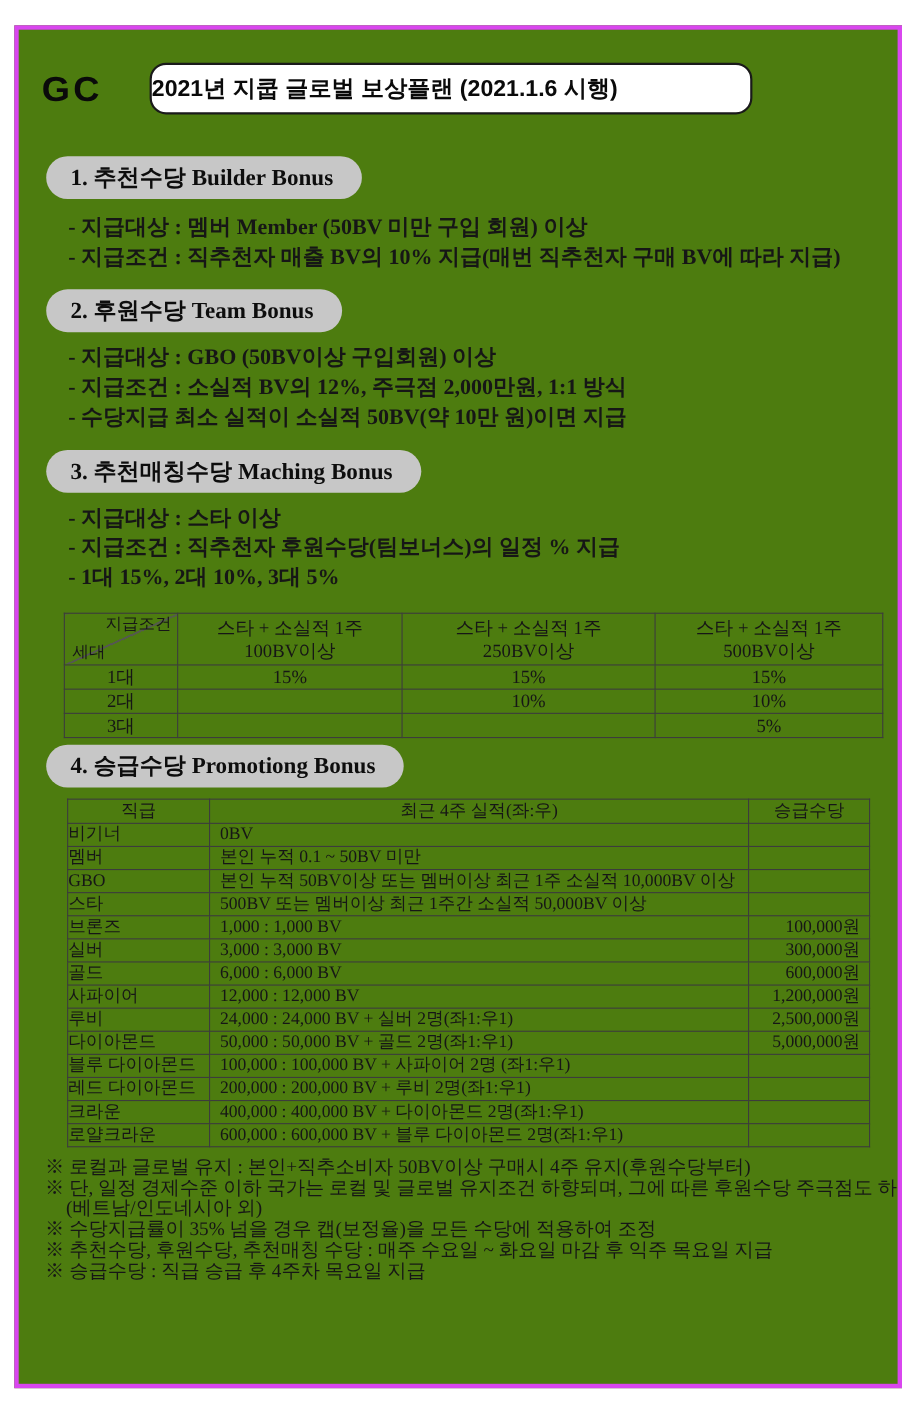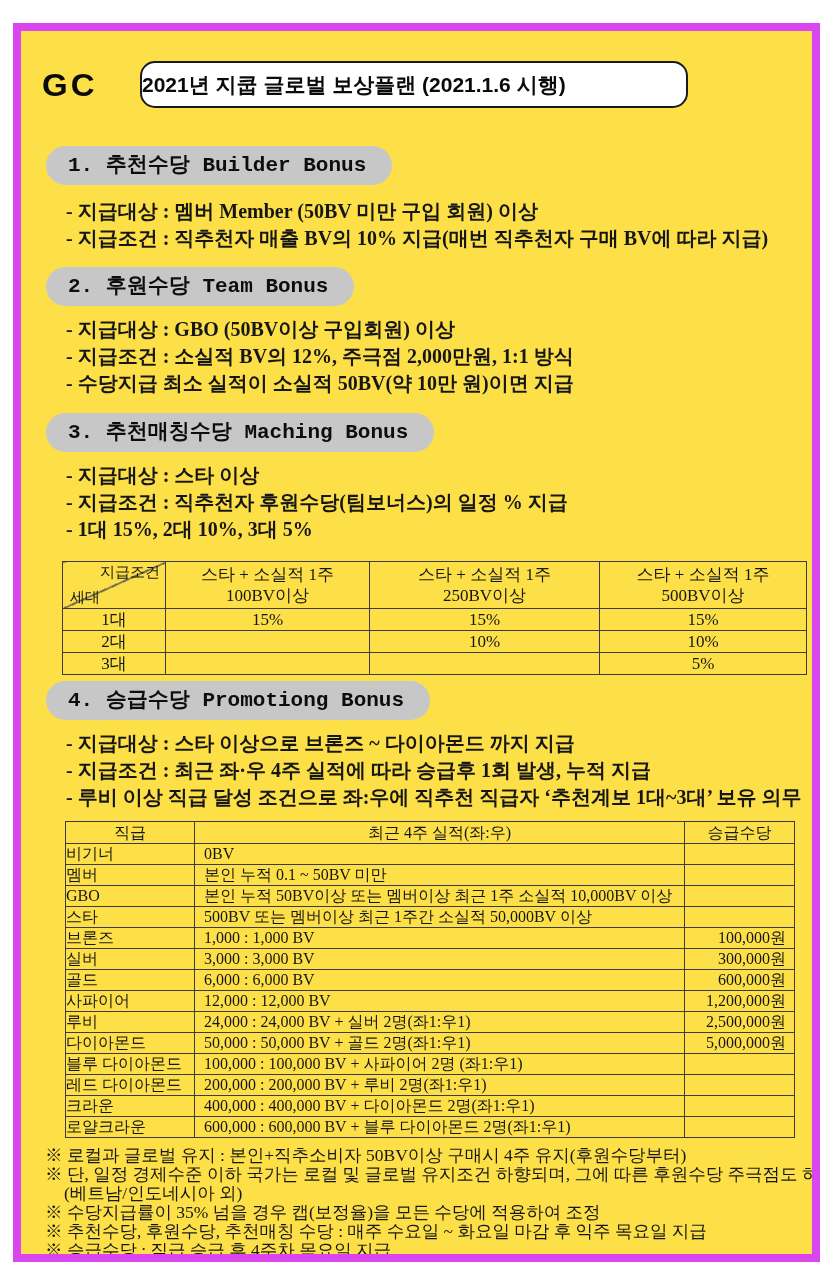--- a/index.html
+++ b/index.html
@@ -3,21 +3,21 @@
 <meta charset="utf-8">
 <style>
   html,body { margin:0; padding:0; }
   body {
     width:831px; height:1274px; background:#ffffff; position:relative;
     font-family:"Liberation Serif", serif; color:#161616;
     -webkit-font-smoothing:antialiased;
   }
   .frame {
     position:absolute; left:13px; top:23px; width:807px; height:1239px;
-    box-sizing:border-box; border:8px solid #d946ef; background:#fde047;
+    box-sizing:border-box; border:4px solid #d946ef; background:#4d7c0f;
     padding:0 14px 0 23px; overflow:hidden;
   }
   
   .header-row { position:relative; margin-top:30px; height:47px; }
   .logo {
     position:absolute; left:-2px; top:0; line-height:47px;
     font-family:"Liberation Sans", sans-serif; font-weight:900;
     font-size:33px; letter-spacing:3px; color:#0a0a0a;
     transform:scaleY(0.96);
   }
@@ -25,21 +25,21 @@
     position:absolute; left:96px; top:0; width:548px; height:47px;
     box-sizing:border-box; border:2px solid #1a1a1a; border-radius:15px;
     text-align:left; line-height:43px;
     font-family:"Liberation Sans", sans-serif; font-weight:bold; font-size:21px;
     color:#0a0a0a; background:#fff;
   }
   
   .pill {
     display:inline-block; margin-left:2px; height:39px; line-height:39px;
     padding:0 26px 0 22px; border-radius:19.5px; background:#c7c7c7;
-    font-family:Liberation Mono, monospace; font-weight:bold; font-size:21px;
+    font-family:Liberation Serif, serif; font-weight:bold; font-size:21px;
     color:#0d0d0d; white-space:nowrap;
   }
   .pill-1 { margin-top:38px; }
   .pill-2 { margin-top:15px; }
   .pill-3 { margin-top:16px; }
   .pill-4 { margin-top:6px; }
   .pill-wrap { line-height:0; }
   
   .bullets { margin:13px 0 0 22px;font-weight:bold; }
   .bullets.b2, .bullets.b3, .bullets.b4 { margin-top:10px; }
@@ -152,25 +152,20 @@
         <td></td>
         <td></td>
         <td>5%</td>
       </tr>
     </tbody>
   </table>
 
   <div class="pill-wrap">
     <div class="pill pill-4">4. 승급수당 Promotiong Bonus</div>
   </div>
-  <div class="bullets b4">
-    <div class="bullet">- 지급대상 : 스타 이상으로 브론즈 ~ 다이아몬드 까지 지급</div>
-    <div class="bullet">- 지급조건 : 최근 좌·우 4주 실적에 따라 승급후 1회 발생, 누적 지급</div>
-    <div class="bullet">- 루비 이상 직급 달성 조건으로 좌:우에 직추천 직급자 ‘추천계보 1대~3대’ 보유 의무</div>
-  </div>
 
   <table class="t2">
     <colgroup>
       <col style="width:129px">
         <col style="width:490px">
         <col style="width:110px">
     </colgroup>
     <tbody>
       <tr class="hdr">
         <th>직급</th>

